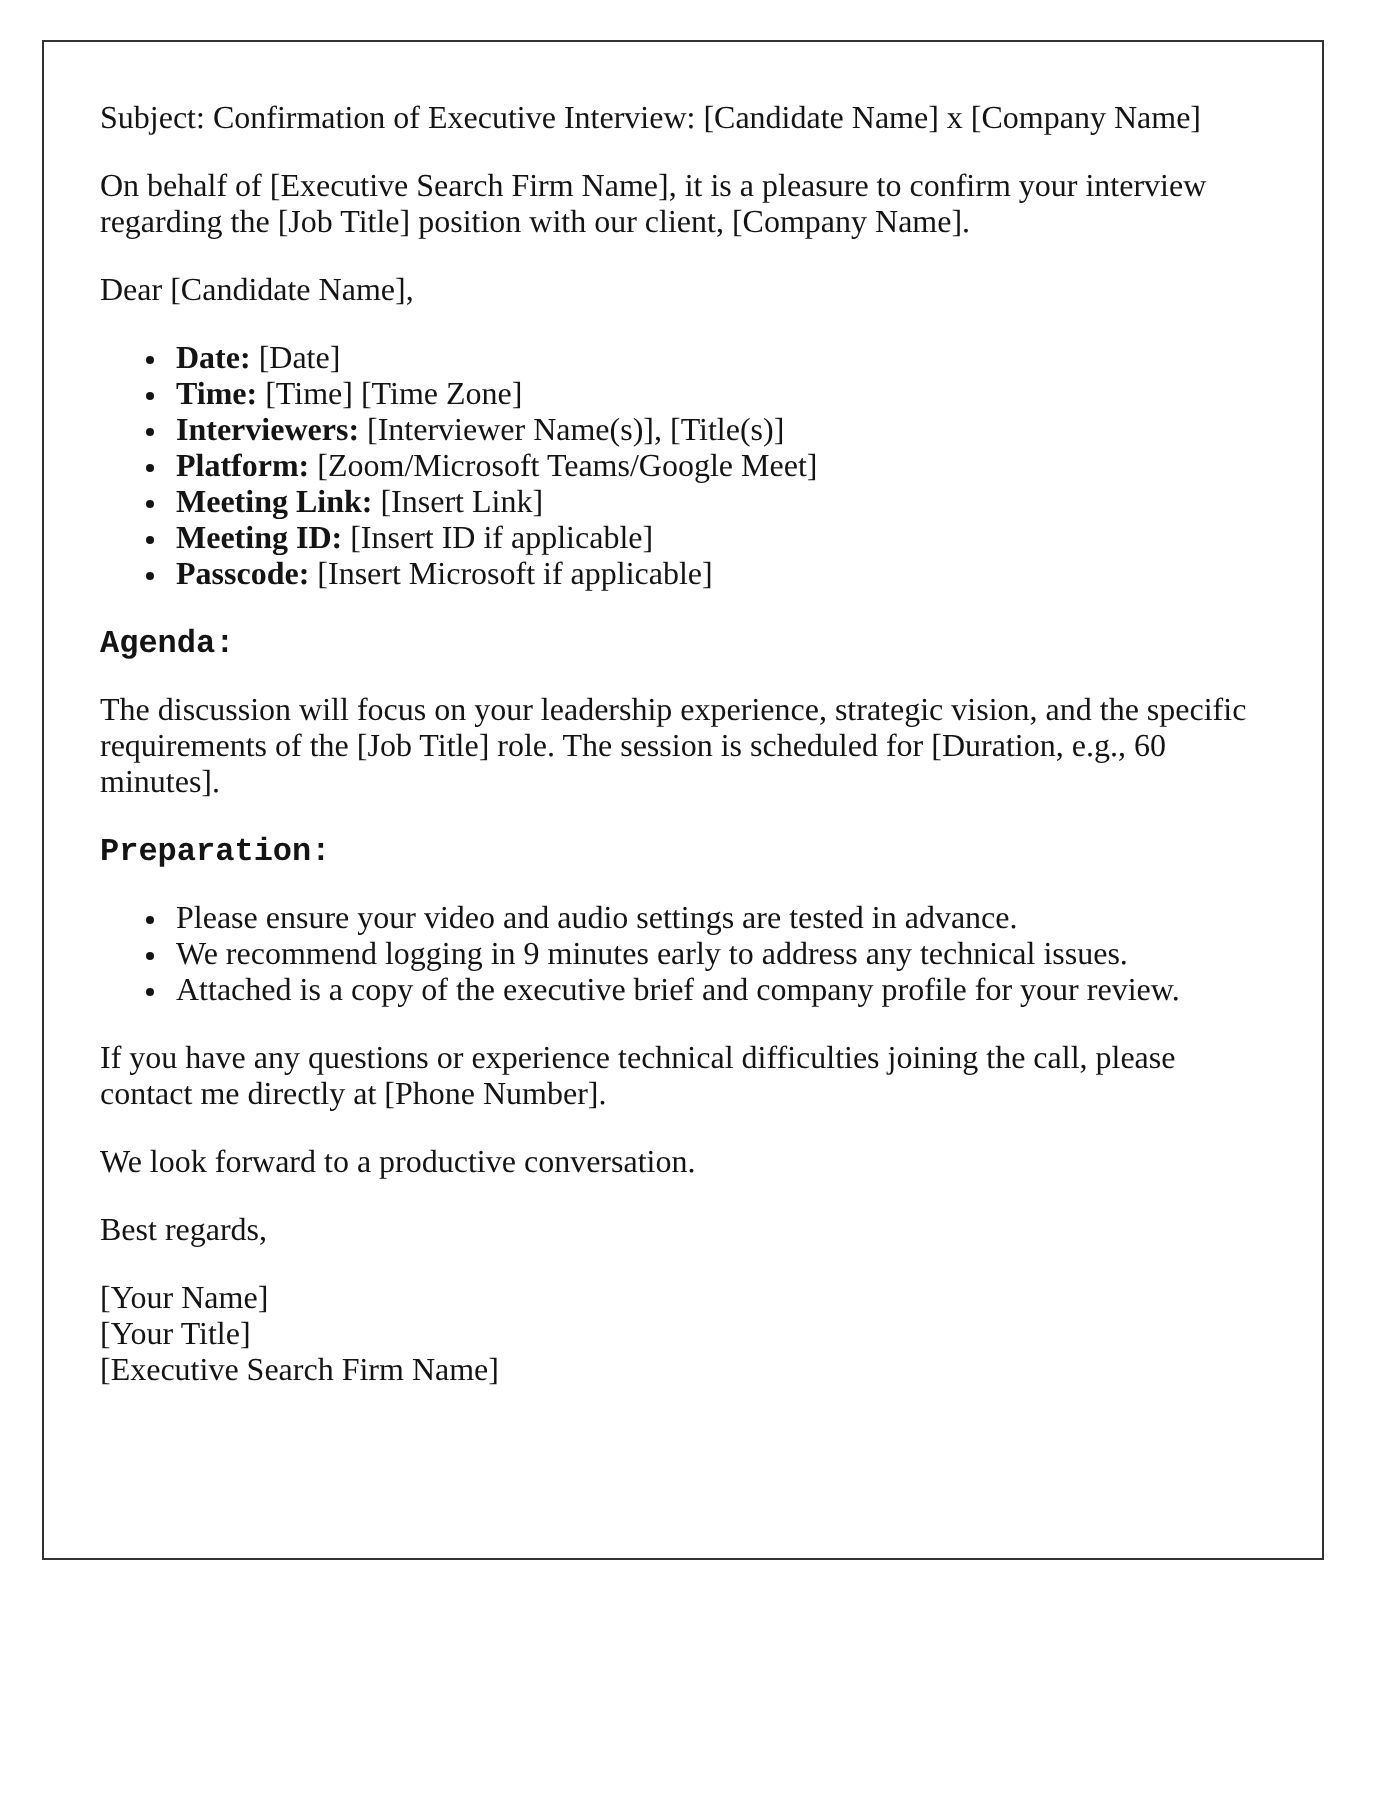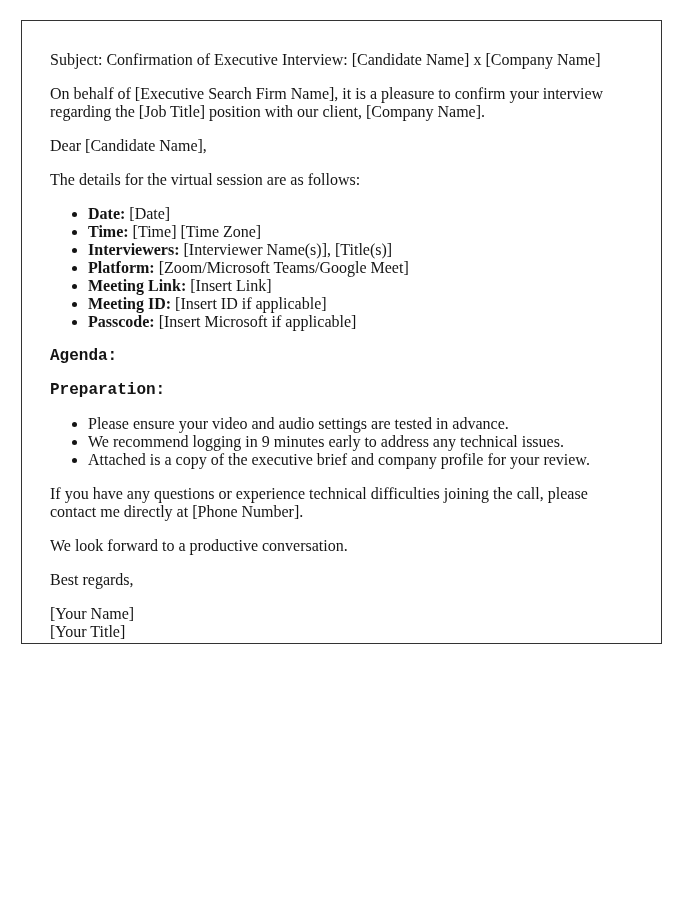--- a/index.html
+++ b/index.html
@@ -6,21 +6,21 @@
   html, body {
     width: 700px; height: 900px;
     background: var(--background, #ffffff);
     font-family: "Liberation Serif", "DejaVu Serif", serif;
     color: var(--text, #141414);
   }
   .page { position: relative; width: 700px; height: 900px; }
   .letter {
     position: absolute;
     left: 21px; top: 20px;
-    width: 641px; height: 624px;
+    width: 641px; height: 760px;
     border: 1px solid var(--border, #333333);
     padding: 14px 28px 0 28px;
     font-size: 16px;
     line-height: 18px;
     background: var(--background, #ffffff);
     overflow: hidden;
   }
   .letter p, .letter ul { margin: 16px 0; }
   .bold { font-weight: bold; font-family: Liberation Mono, monospace; }
   .letter ul { padding-left: 38px; list-style: disc; }
@@ -32,34 +32,34 @@
 
 <div class="page">
   <div class="letter">
 
     <p>Subject: Confirmation of Executive Interview: [Candidate Name] x [Company Name]</p>
 
     <p>On behalf of [Executive Search Firm Name], it is a pleasure to confirm your interview regarding the [Job Title] position with our client, [Company Name].</p>
 
     <p>Dear [Candidate Name],</p>
 
-    <p>The details for the virtual session are as follows:</p>
 
     <ul>
       <li><strong>Date:</strong> <span>[Date]</span></li>
       <li><strong>Time:</strong> <span>[Time] [Time Zone]</span></li>
       <li><strong>Interviewers:</strong> <span>[Interviewer Name(s)], [Title(s)]</span></li>
       <li><strong>Platform:</strong> <span>[Zoom/Microsoft Teams/Google Meet]</span></li>
       <li><strong>Meeting Link:</strong> <span>[Insert Link]</span></li>
       <li><strong>Meeting ID:</strong> <span>[Insert ID if applicable]</span></li>
       <li><strong>Passcode:</strong> <span>[Insert Microsoft if applicable]</span></li>
     </ul>
 
     <p class="bold">Agenda:</p>
 
+    <p>The discussion will focus on your leadership experience, strategic vision, and the specific requirements of the [Job Title] role. The session is scheduled for [Duration, e.g., 60 minutes].</p>
 
     <p class="bold">Preparation:</p>
 
     <ul>
       <li>Please ensure your video and audio settings are tested in advance.</li>
       <li>We recommend logging in 9 minutes early to address any technical issues.</li>
       <li>Attached is a copy of the executive brief and company profile for your review.</li>
     </ul>
 
     <p>If you have any questions or experience technical difficulties joining the call, please contact me directly at [Phone Number].</p>

